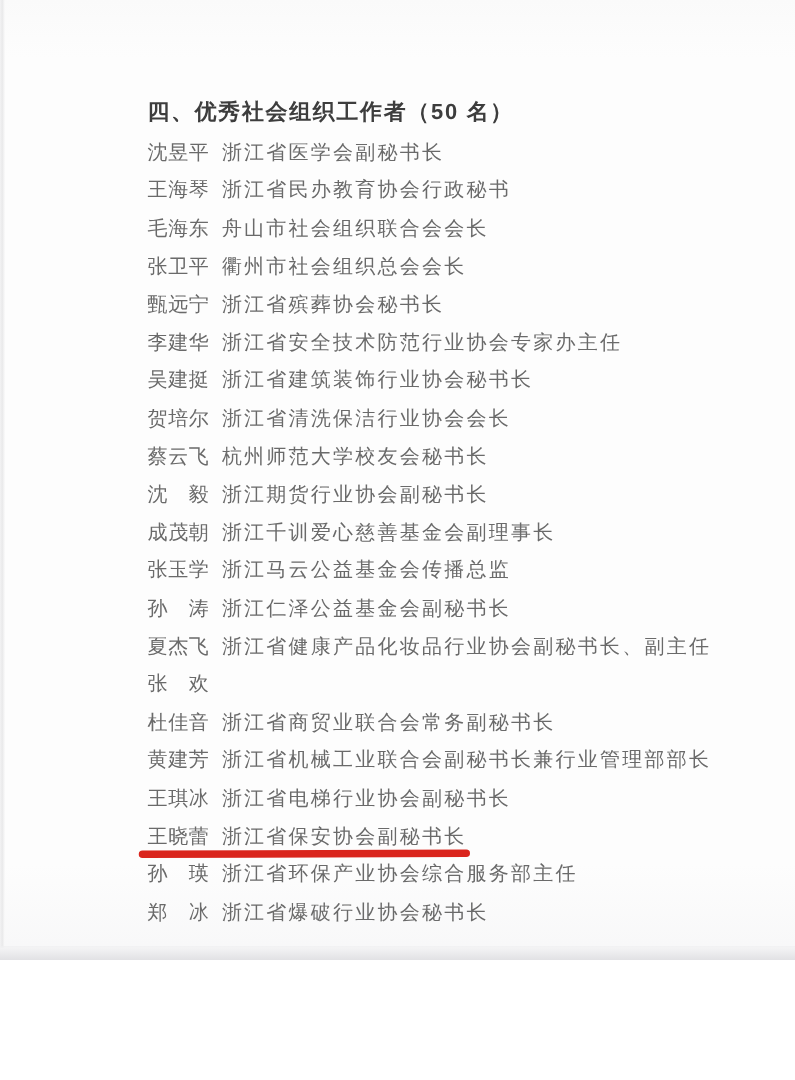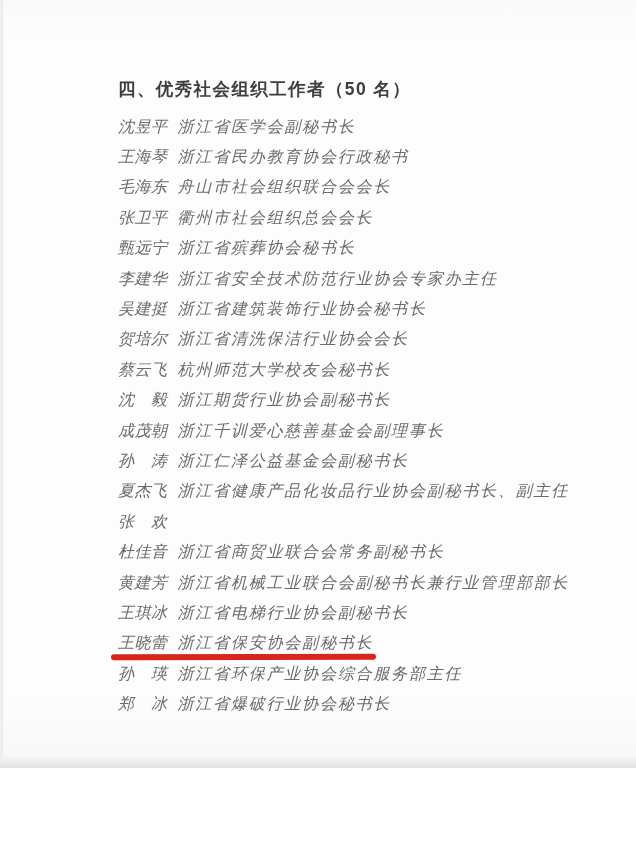--- a/index.html
+++ b/index.html
@@ -38,22 +38,21 @@
     line-height: 24px;
     font-weight: 700;
     color: #3d3d3d;
     letter-spacing: 1.4px;
     white-space: nowrap;
   }
   .list { margin-top: 11px; }
   .row {
     height: 30.4px;
     display: flex;
-    align-items: center;
-    font-style: italic;
+    align-items: flex-start;
   }
   .row-text {
     position: relative;
     display: inline-flex;
     align-items: baseline;
     white-space: nowrap;
   }
   .name {
     display: inline-block;
     min-width: 49px;
@@ -158,20 +157,26 @@
           </span>
         </div>
       <div class="row">
           <span class="row-text">
             <span class="name">成茂朝</span>
             <span class="jobtitle">浙江千训爱心慈善基金会副理事长</span>
           </span>
         </div>
       <div class="row">
           <span class="row-text">
+            <span class="name">张玉学</span>
+            <span class="jobtitle">浙江马云公益基金会传播总监</span>
+          </span>
+        </div>
+      <div class="row">
+          <span class="row-text">
             <span class="name">孙　涛</span>
             <span class="jobtitle">浙江仁泽公益基金会副秘书长</span>
           </span>
         </div>
       <div class="row">
           <span class="row-text">
             <span class="name">夏杰飞</span>
             <span class="jobtitle">浙江省健康产品化妆品行业协会副秘书长、副主任</span>
           </span>
         </div>

